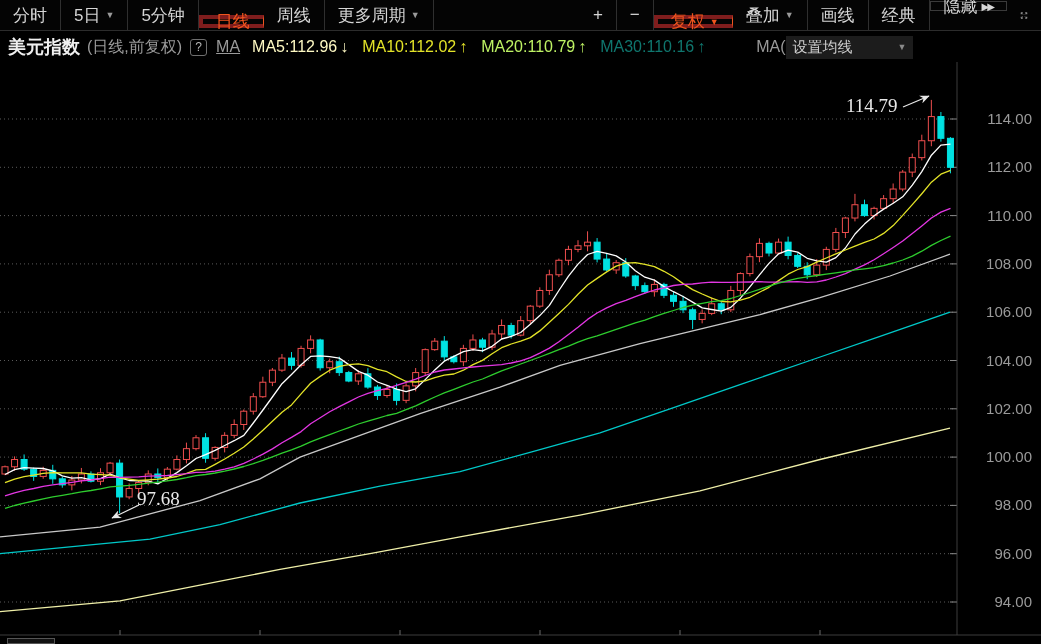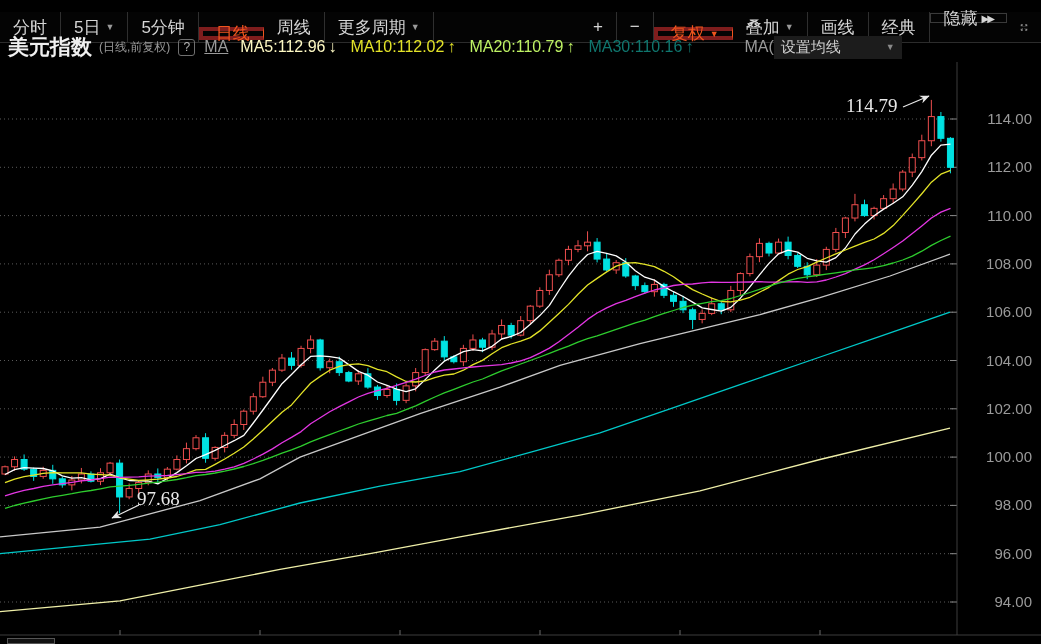--- a/index.html
+++ b/index.html
@@ -1,43 +1,43 @@
 <!DOCTYPE html>
 <html><head>
 <meta charset="utf-8">
 <style>
   * { margin:0; padding:0; box-sizing:border-box; }
   html,body { width:1041px; height:644px; background:#000; overflow:hidden;
               font-family:"Liberation Sans", sans-serif; }
   #app { position:relative; width:1041px; height:644px; background:#000; }
 
   
-  .toolbar { position:absolute; top:12px; left:0; width:1041px; height:31px;
+  .toolbar { position:absolute; top:0; left:0; width:1041px; height:31px;
              display:flex; align-items:stretch; background:#040404;
              border-bottom:1px solid #2c2c2c; }
   .tb-btn { display:flex; align-items:center; justify-content:center;
             padding:0 13px; font-size:17px; color:#d6d6d6; cursor:pointer;
             border-right:1px solid #2f2f2f; white-space:nowrap; }
   .tb-btn.noline { border-right:none; }
   .tb-btn.active { border:4px solid #7f1d1d; color:#f0551e; margin:15px 0 2px 0;
                    border-right:1px solid #f0551e;text-align:right; }
   .tb-btn .caret { font-size:9px; margin-left:5px; color:#9a9a9a; }
   .tb-btn.active .caret { color:#f0551e; }
   .tb-spacer { flex:1; border-right:none; }
   .tb-btn.boxed { border:1px solid #3a3a3a; margin:1px 0 19px 0; }
   .dbl-arrow { font-size:10px; margin-left:4px; color:#d6d6d6; letter-spacing:-2px; }
   .fullscreen { display:flex; align-items:center; justify-content:center;
                 width:34px; cursor:pointer; border-right:none; }
 
   
   .legend { position:absolute; top:32px; left:0; width:1041px; height:30px;
             display:flex; align-items:center; padding-left:8px; font-size:16px;
             white-space:nowrap; }
-  .sym { color:#f0f0f0; font-size:21px; font-weight:bold; margin-right:7px; }
-  .subtitle { color:#9a9a9a; font-size:12px; margin-right:8px; }
+  .sym { color:#f0f0f0; font-size:18px; font-weight:bold; margin-right:7px; }
+  .subtitle { color:#9a9a9a; font-size:16px; margin-right:8px; }
   .help { width:17px; height:17px; border:1px solid #6f6f6f; border-radius:3px;
           color:#b5b5b5; font-size:12px; display:flex; align-items:center;
           justify-content:center; margin-right:9px; cursor:pointer; }
   .ma-label { color:#9a9a9a; margin-right:12px;text-decoration:underline; }
   .ma-item { margin-right:14px; }
   .ma-item .dir { margin-left:3px; }
   .ma-clipped { color:#9a9a9a; margin-right:0;margin-left:37px; }
   .ma-settings { color:#cdcdcd; background:#1c1c1c; padding:2px 7px; font-size:15px;
                  cursor:pointer; display:flex; align-items:center;gap:40px; }
   .ma-settings .caret { font-size:9px; margin-left:5px; color:#8a8a8a; }

